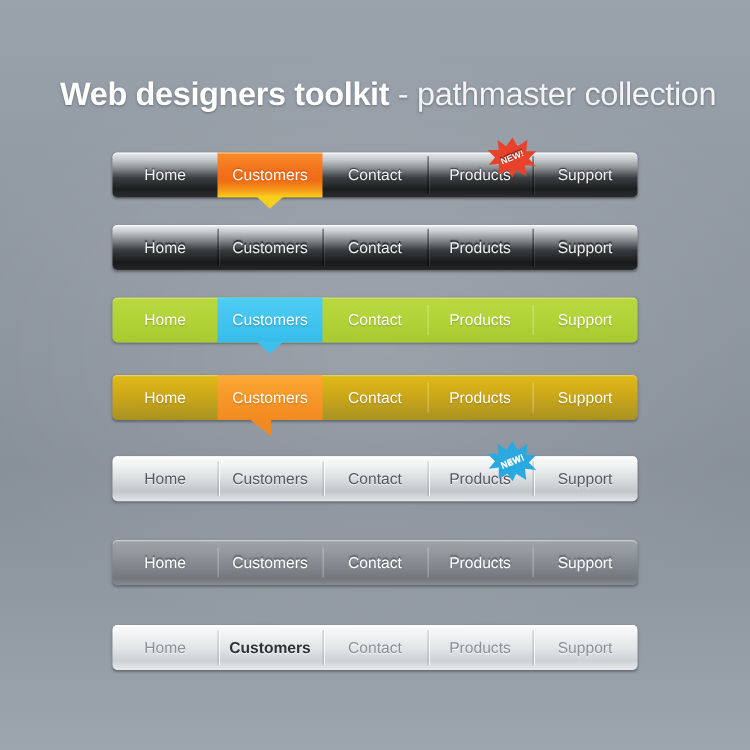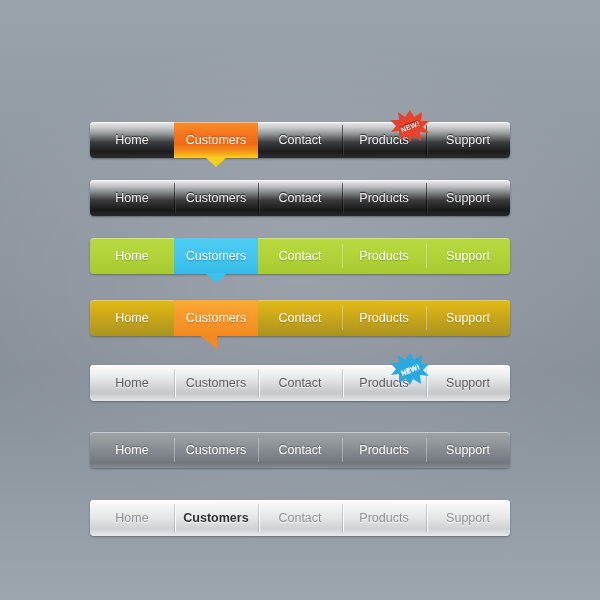--- a/index.html
+++ b/index.html
@@ -159,20 +159,23 @@
     font-size:7px;font-weight:bold;color:#ffffff;
     letter-spacing:0.2px;
     transform:rotate(-22deg);
   }
 </style>
 </head>
 <body>
 
 <div id="stage">
 
+  <div id="title">
+    <span class="strong">Web designers toolkit</span><span class="light"> - pathmaster collection</span>
+  </div>
 
   <div class="bar sep-dark" id="bar1">
     <div class="item">
       <span class="lbl">Home</span>
     </div>
     <div class="item active">
       <span class="lbl">Customers</span>
       <span class="tip-yellow"></span>
     </div>
     <div class="item">

